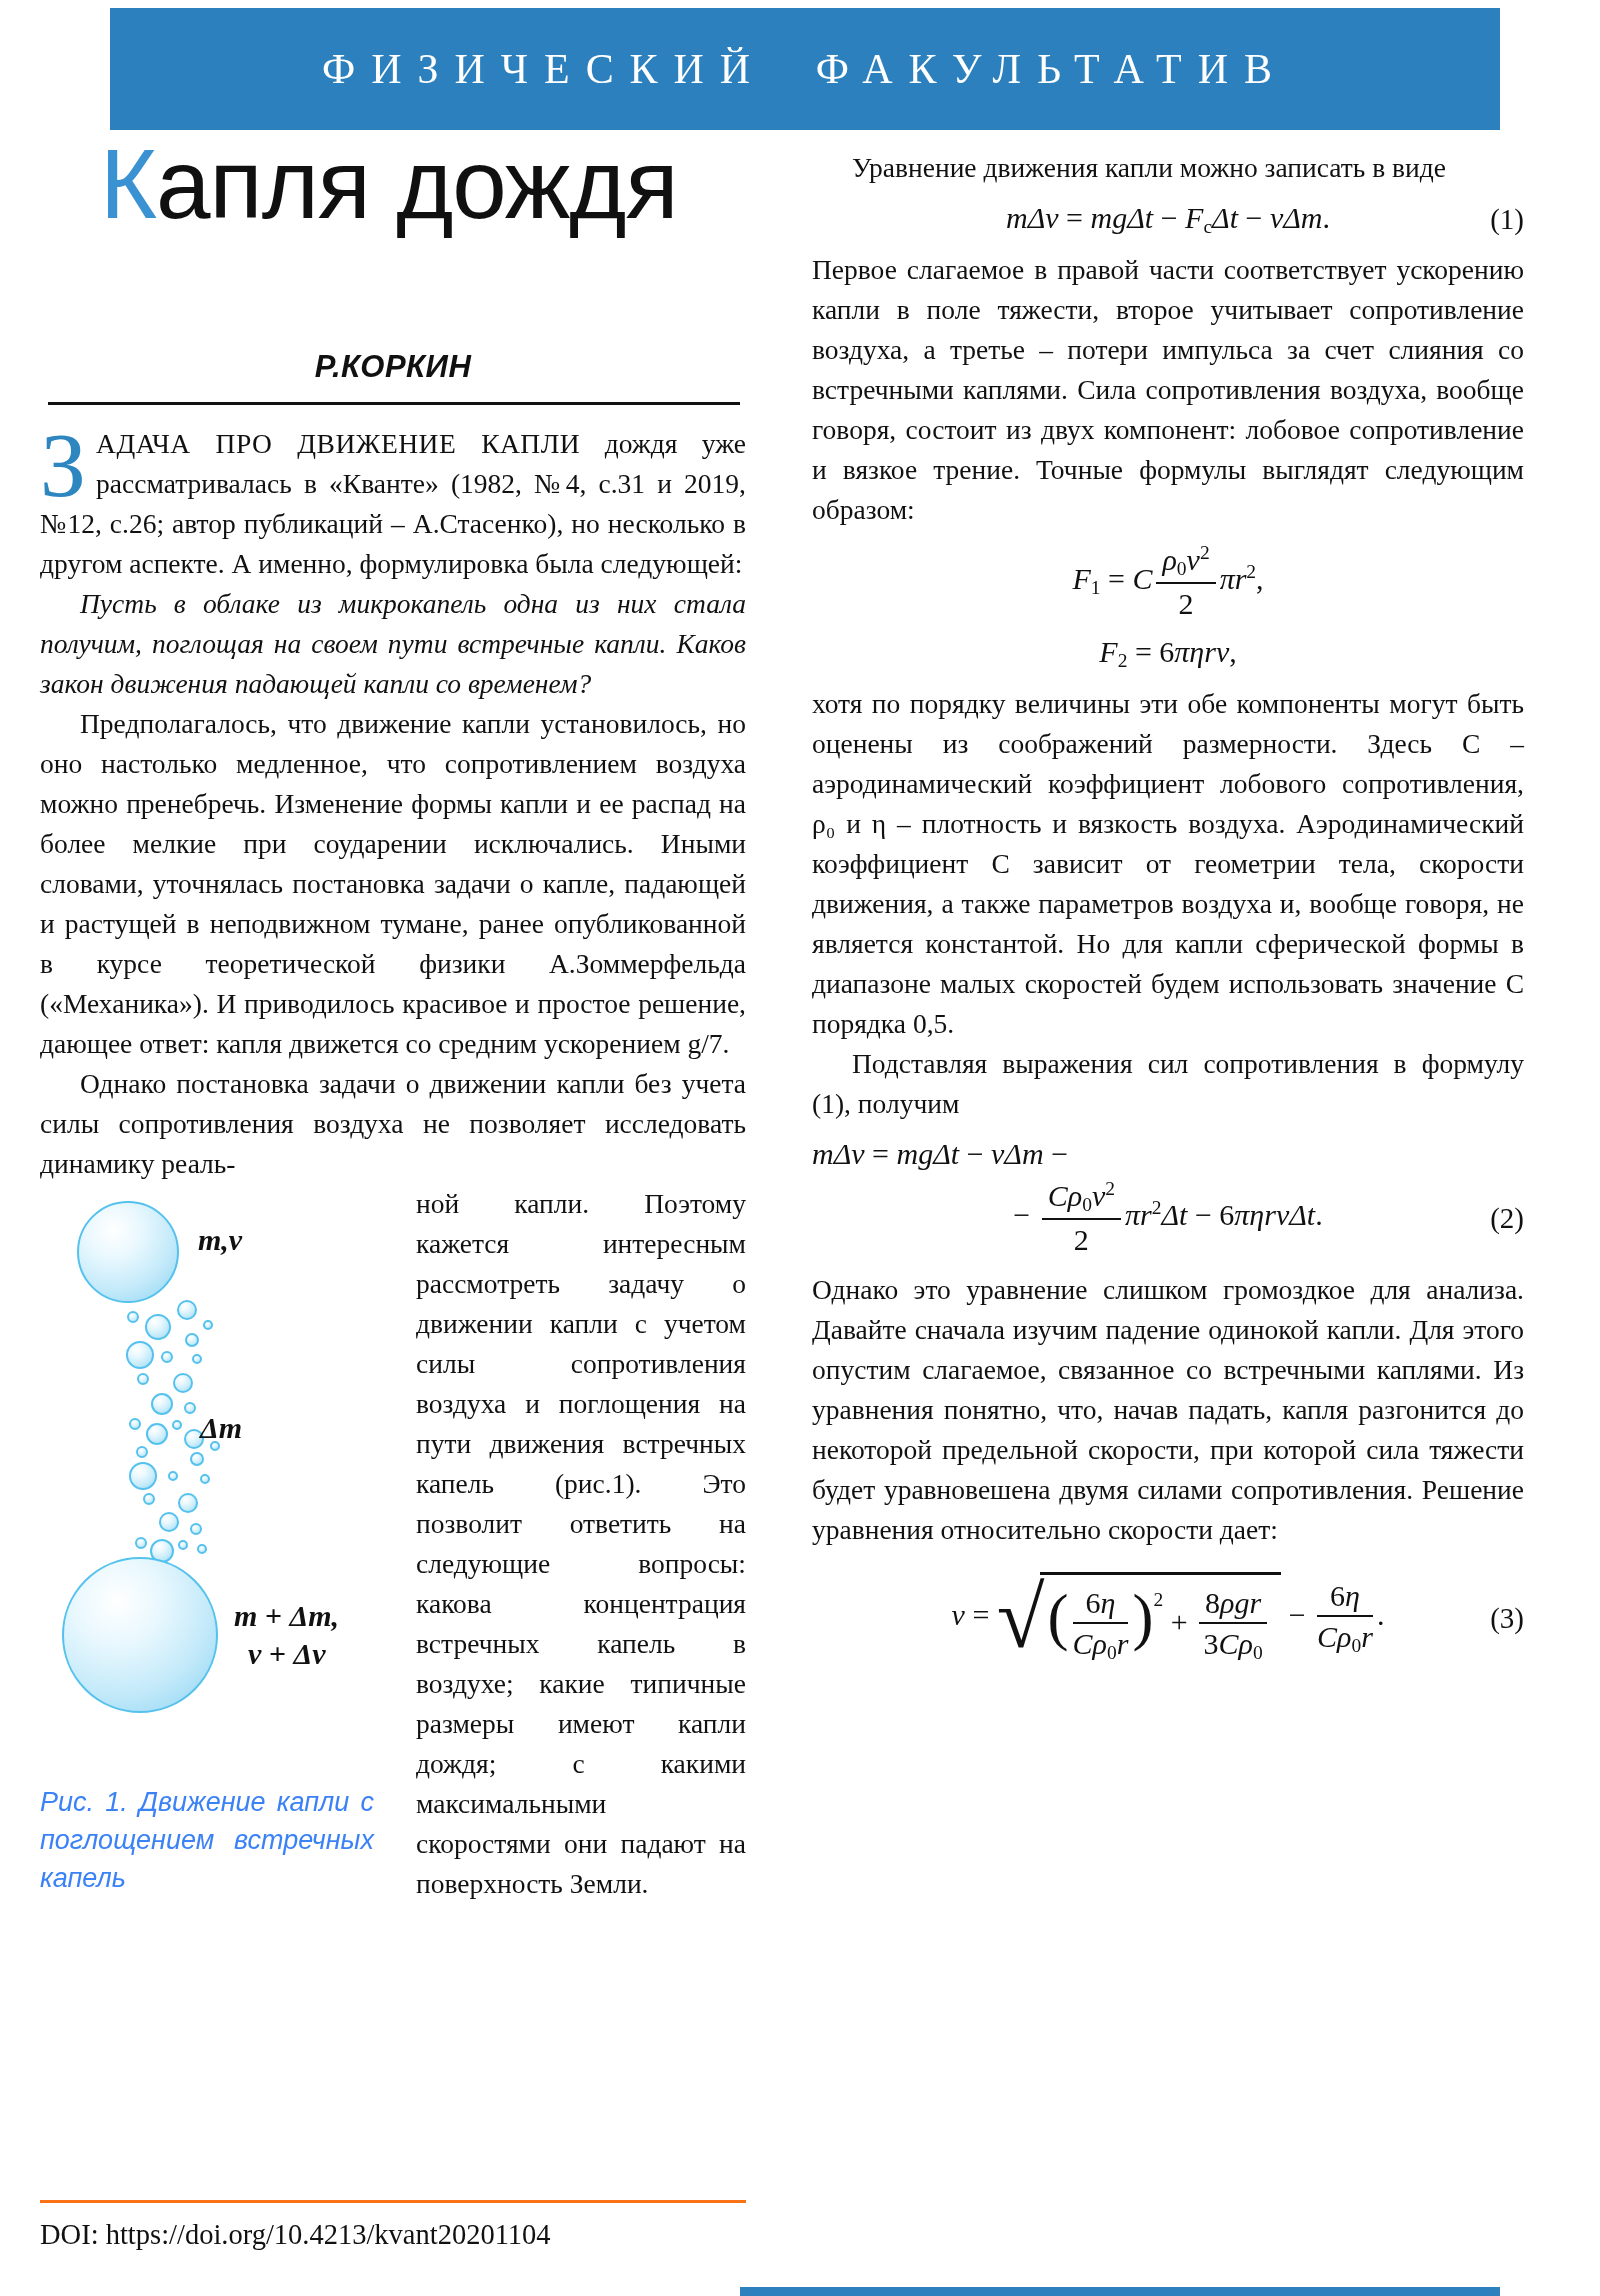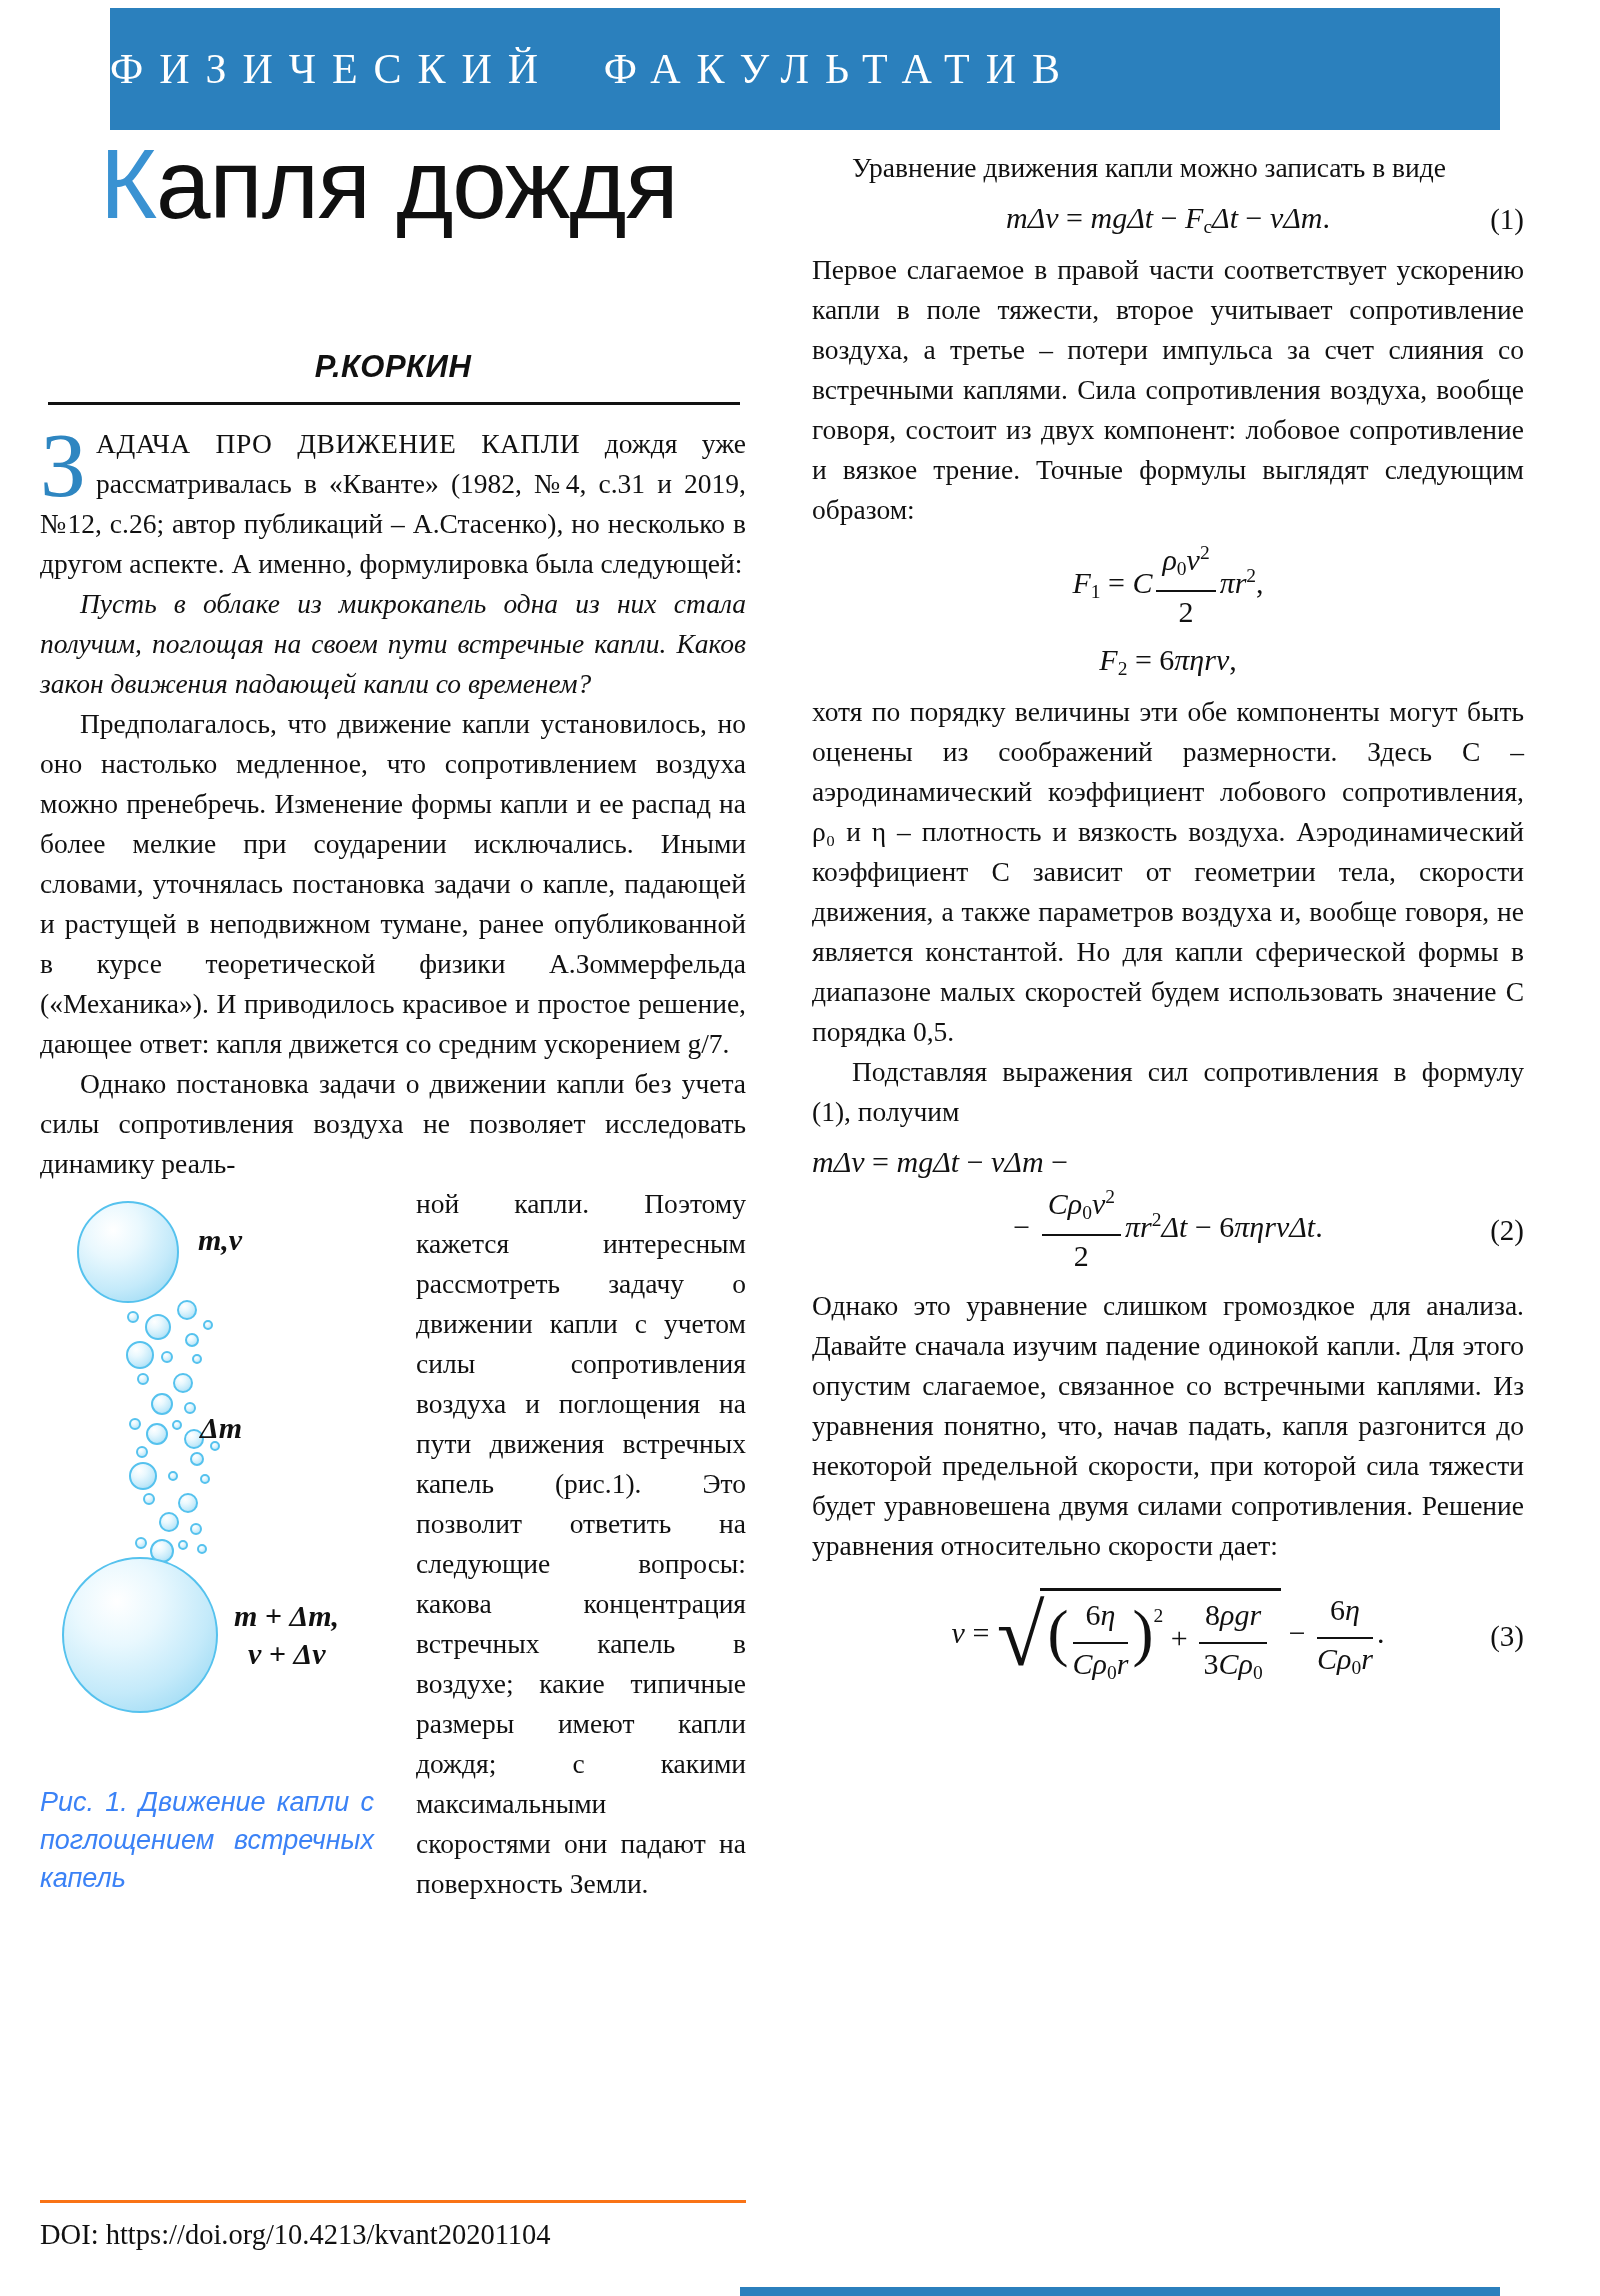--- a/index.html
+++ b/index.html
@@ -3,21 +3,21 @@
 <meta charset="utf-8">
 <style>
   html,body{margin:0;padding:0;}
   body{
     width:1600px;height:2296px;position:relative;background:#ffffff;
     font-family:"Liberation Serif", serif;color:#111;overflow:hidden;
   }
   
   .banner{
     position:absolute;left:110px;top:8px;width:1390px;height:122px;
-    background:#2b80bd;display:flex;align-items:center;justify-content:flex-start;
+    background:#2b80bd;display:flex;align-items:center;justify-content:center;
   }
   .banner-text{
     color:#ffffff;font-family:"Liberation Serif",serif;font-size:42px;
     letter-spacing:0.38em;word-spacing:0.55em;white-space:nowrap;font-weight:500;
   }
   
   .title{
     position:absolute;left:100px;top:128px;
     font-family:"Liberation Sans",sans-serif;font-size:98px;font-weight:400;
     letter-spacing:-1px;color:#101010;white-space:nowrap;
@@ -68,21 +68,21 @@
     text-indent:0;
   }
   .eq-num{position:absolute;right:0;top:50%;transform:translateY(-50%);font-size:29px;}
   .eq-left{text-align:left;}
   .m-i{font-style:italic;}
   .m-sub{font-size:0.65em;vertical-align:-0.25em;}
   .m-sup{font-size:0.65em;vertical-align:0.55em;}
   .m-bsup{font-size:0.65em;vertical-align:1.35em;}
   .m-big{font-size:2.1em;font-weight:300;vertical-align:-0.09em;}
   .frac{display:inline-flex;flex-direction:column;vertical-align:middle;text-align:center;margin:0 4px;}
-  .fnum{display:block;padding:0 6px 10px 6px;border-bottom:2.5px solid #111;line-height:1.15;}
+  .fnum{display:block;padding:0 6px 2px 6px;border-bottom:2.5px solid #111;line-height:1.15;}
   .fden{display:block;padding-top:3px;line-height:1.15;}
   .sqrt{display:inline-flex;vertical-align:middle;align-items:center;}
   .rad{font-size:2.9em;line-height:0.9;font-weight:400;margin-right:-5px;}
   .vinc{border-top:3px solid #111;padding:5px 10px 0 8px;display:inline-block;}
   
   .doi{
     position:absolute;left:40px;top:2200px;width:706px;
     border-top:3px solid #f97316;padding-top:16px;
     font-size:28.5px;font-family:"Liberation Serif",serif;
   }

